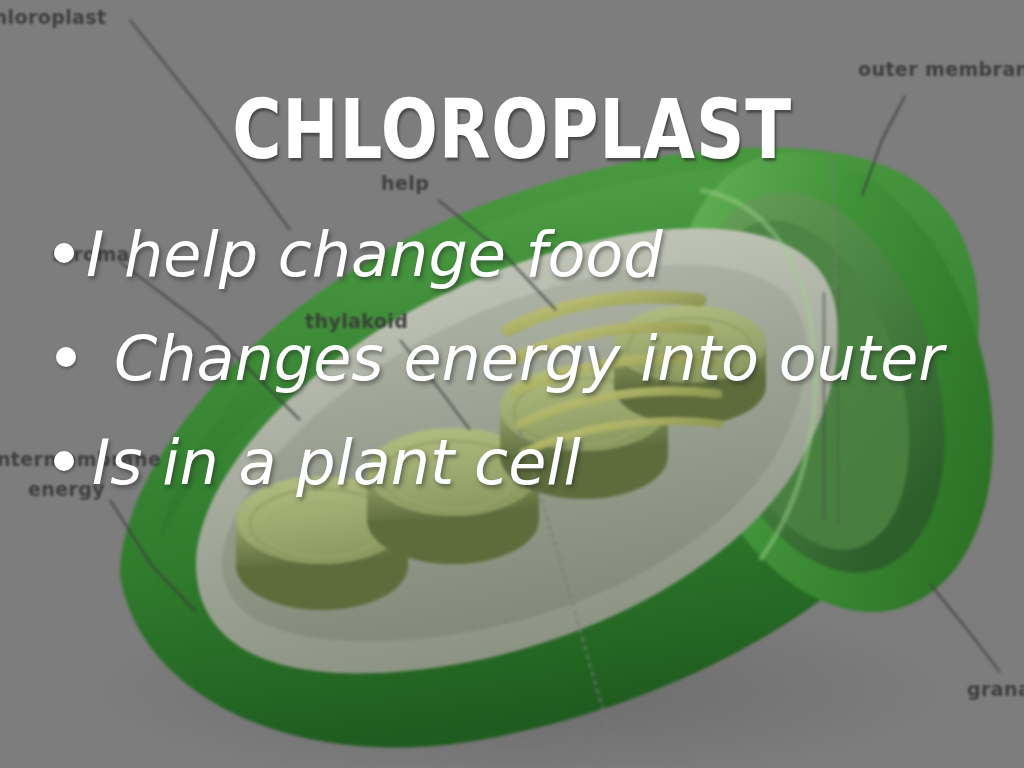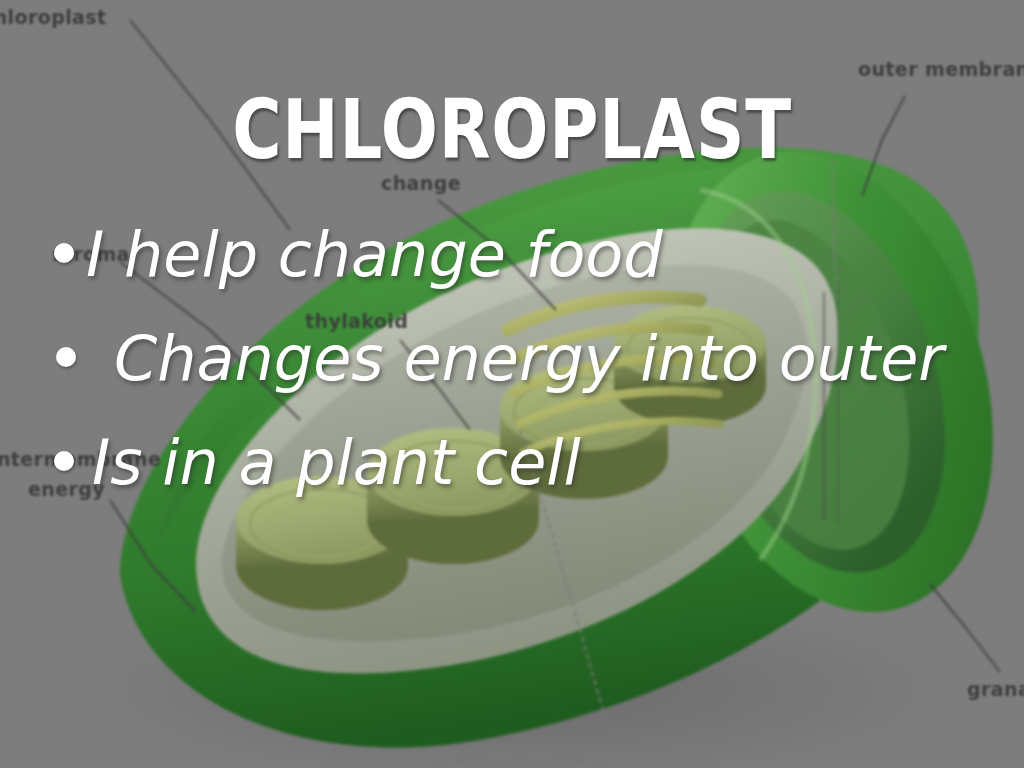--- a/index.html
+++ b/index.html
@@ -262,21 +262,21 @@
         <path d="M 1000 672 L 966 628 L 930 584"></path>
       </g>
 
       <g stroke="#7a7a7a" stroke-width="2.4" fill="none" opacity="0.75" stroke-dasharray="5 4">
         <path d="M 520 430 L 560 560 L 600 700 L 620 768"></path>
         <path d="M 832 150 L 836 300"></path>
       </g>
     </svg>
 
     <span class="diagram-label" id="label-chloroplast">chloroplast</span>
-    <span class="diagram-label" id="label-lumen">change</span>
+    <span class="diagram-label" id="label-lumen">help</span>
     <span class="diagram-label" id="label-stroma">stroma</span>
     <span class="diagram-label" id="label-thylakoid">thylakoid</span>
     <span class="diagram-label" id="label-outer-membrane">outer membrane</span>
     <span class="diagram-label" id="label-intermembrane">intermembrane</span>
     <span class="diagram-label" id="label-space">energy</span>
     <span class="diagram-label" id="label-grana">grana</span>
   </div>
 
   <h1 id="title">CHLOROPLAST</h1>
 

